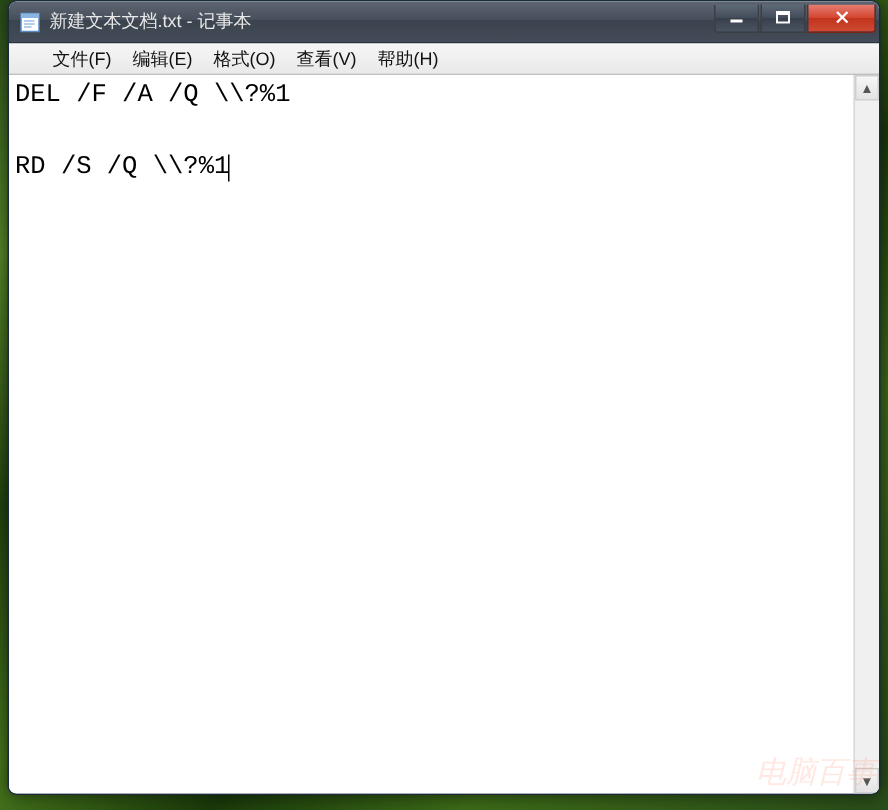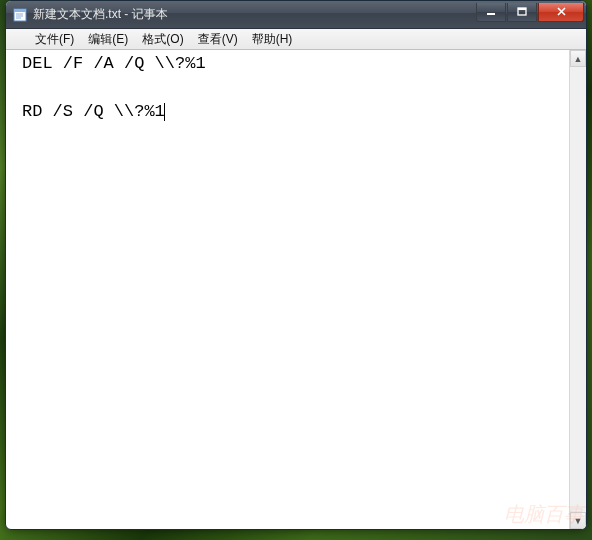--- a/index.html
+++ b/index.html
@@ -86,21 +86,20 @@
     padding-left: 22px;
   }
   .menubar .menuitem {
     padding: 2px 7px;
   }
   .editor-wrap {
     flex: 1;
     background: #fff;
     display: flex;
     overflow: hidden;
-    margin-left: 12px;
   }
   .editor {
     flex: 1;
     padding: 2px 4px;
     font-family: "Consolas", "SimSun", "Courier New", monospace;
     font-size: 17px;
     color: #000;
     border: none;
     outline: none;
     resize: none;

